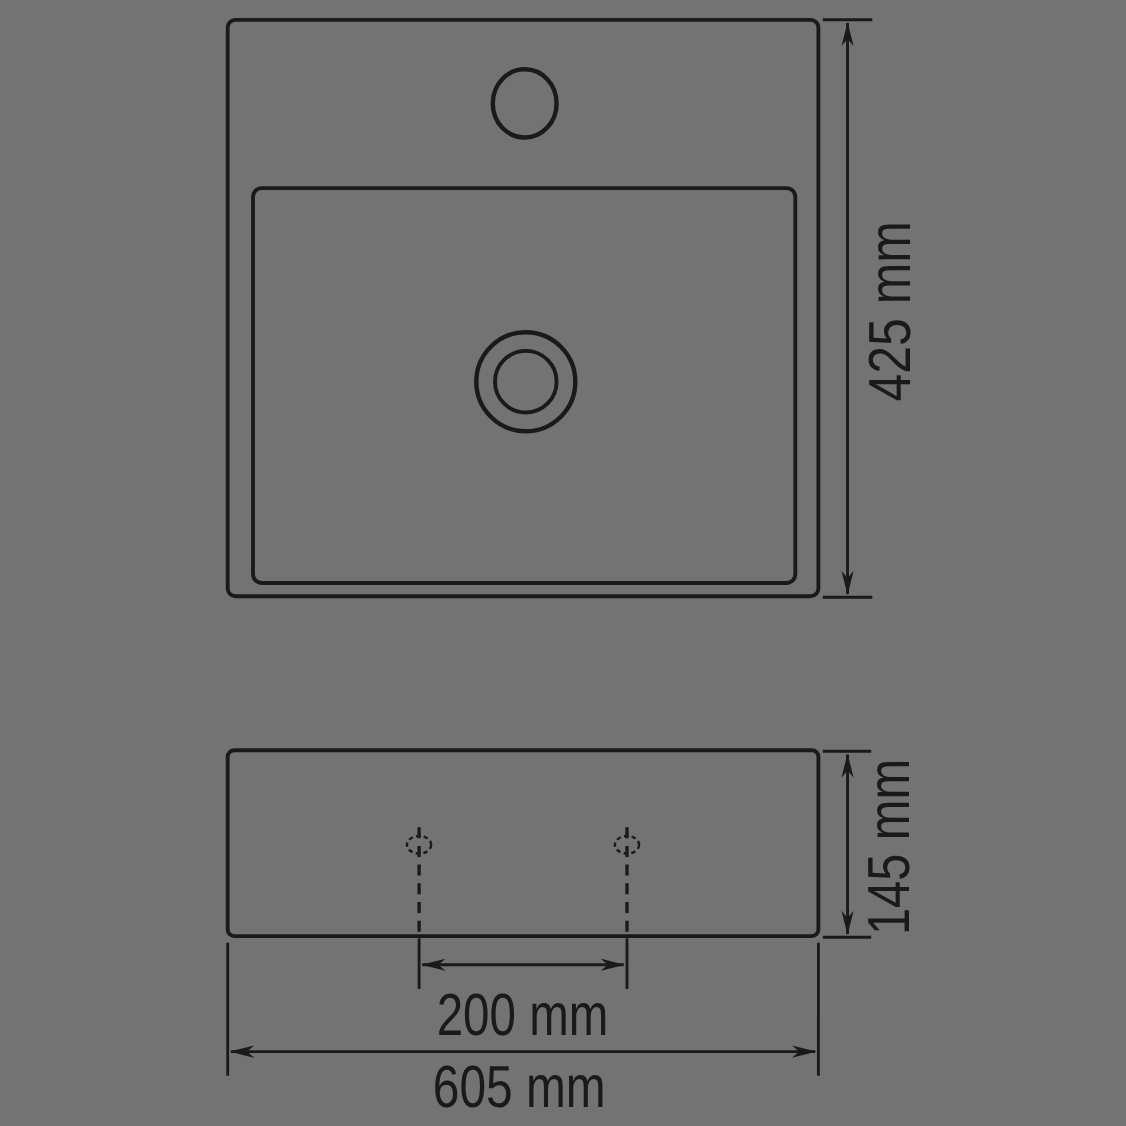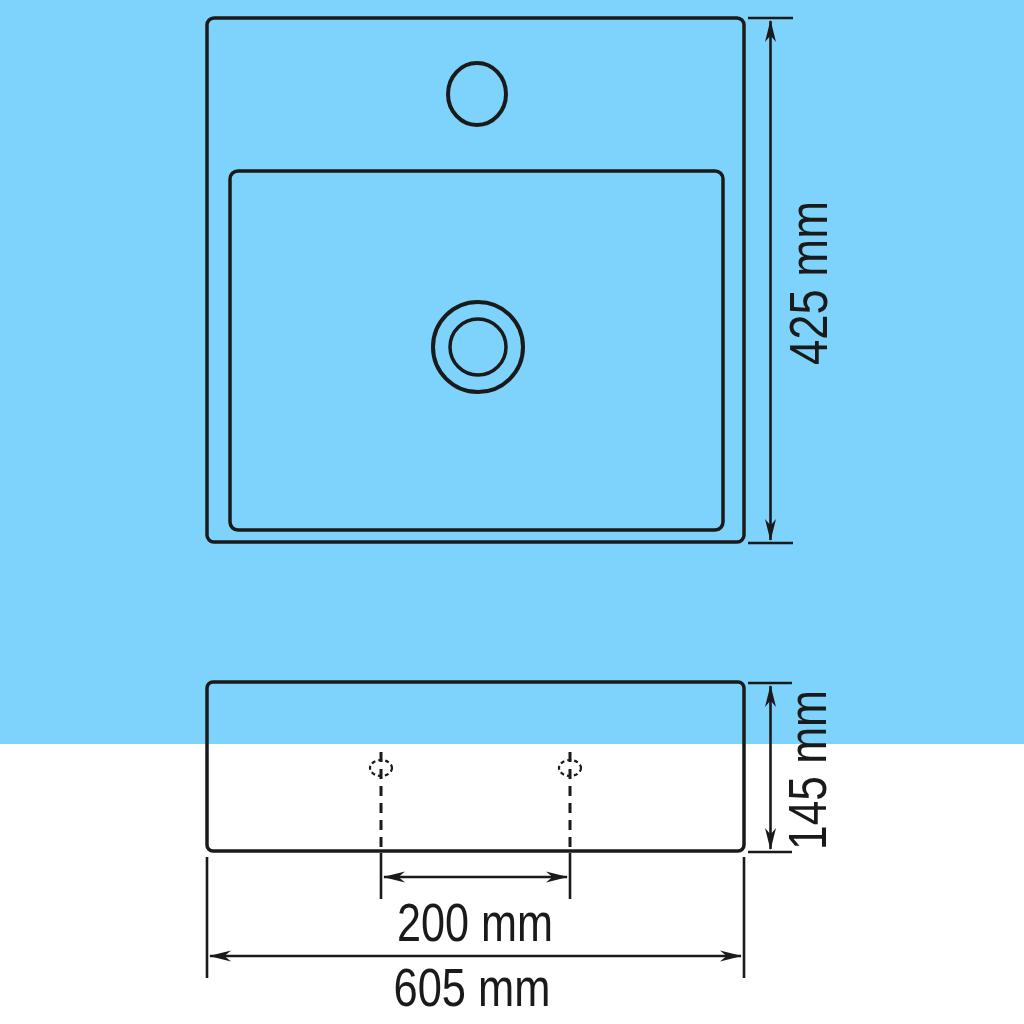--- a/index.html
+++ b/index.html
@@ -6,22 +6,22 @@
     margin: 0;
     padding: 0;
     width: 1024px;
     height: 1024px;
     background: #ffffff;
     font-family: "Liberation Sans", sans-serif;
   }
   #drawing-root {
     position: relative;
     width: 1024px;
-    height: 744px;
-    background: #7dd3fc;
+    height: 1024px;
+    background: #737373;
     text-decoration: underline;
   }
   svg { display: block; }
   .outline {
     fill: none;
     stroke: #1a1a1a;
     stroke-width: 3.5;
   }
   .thick {
     fill: none;

